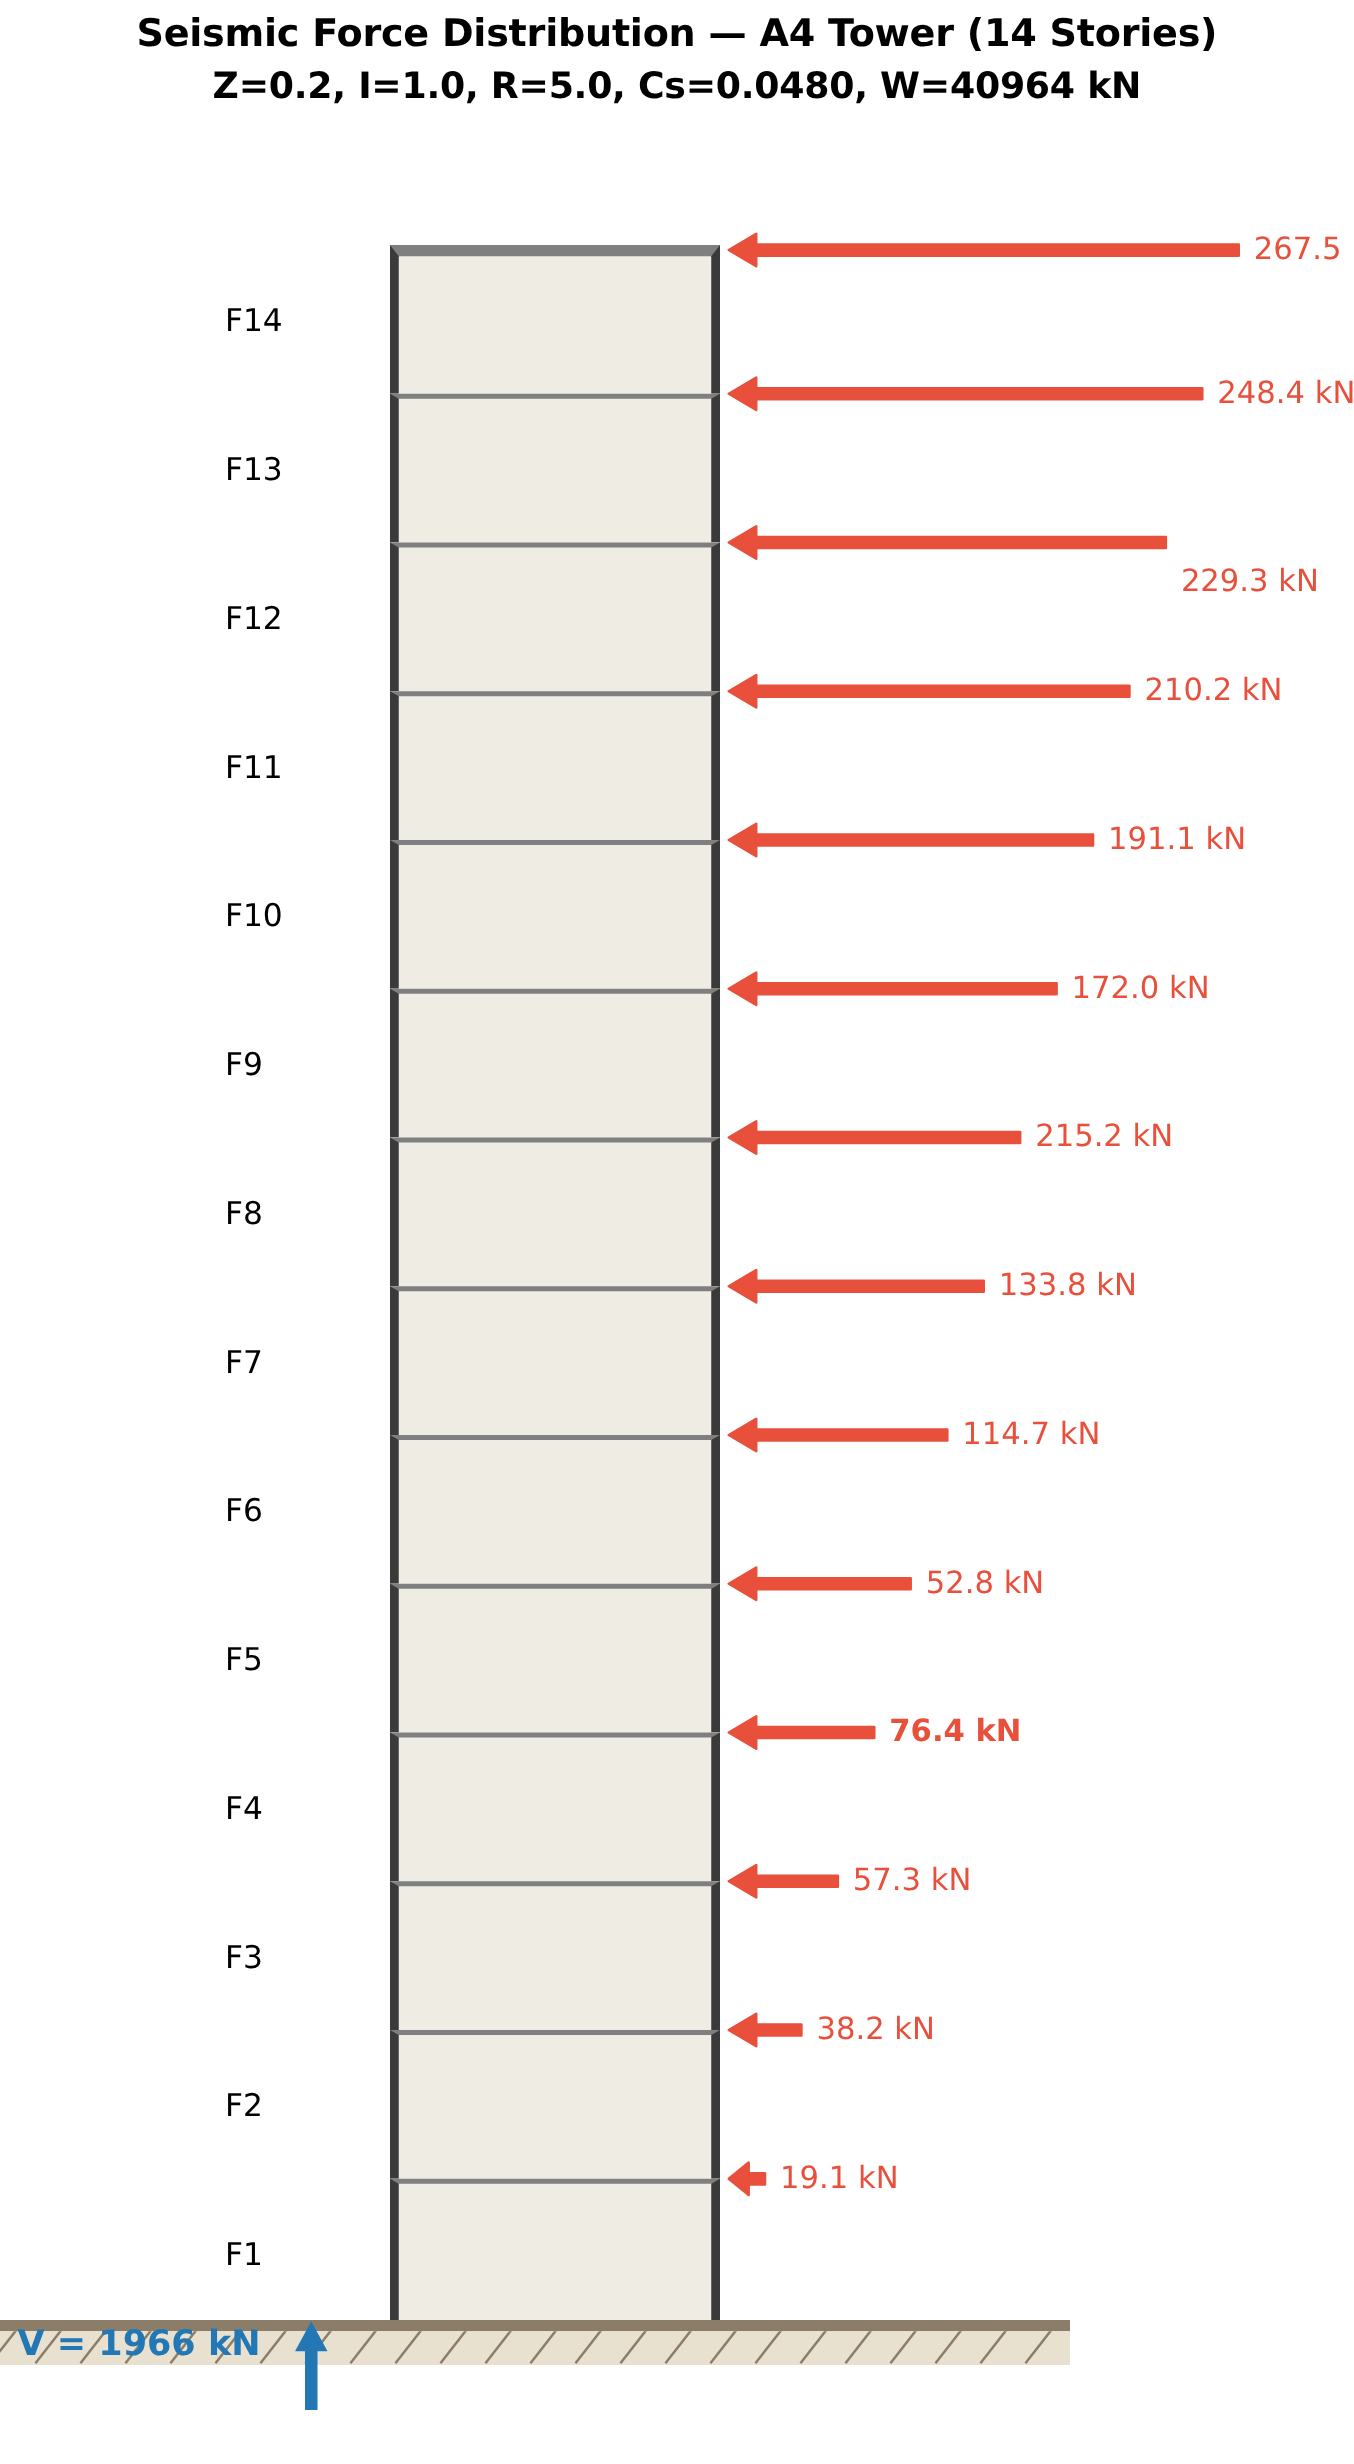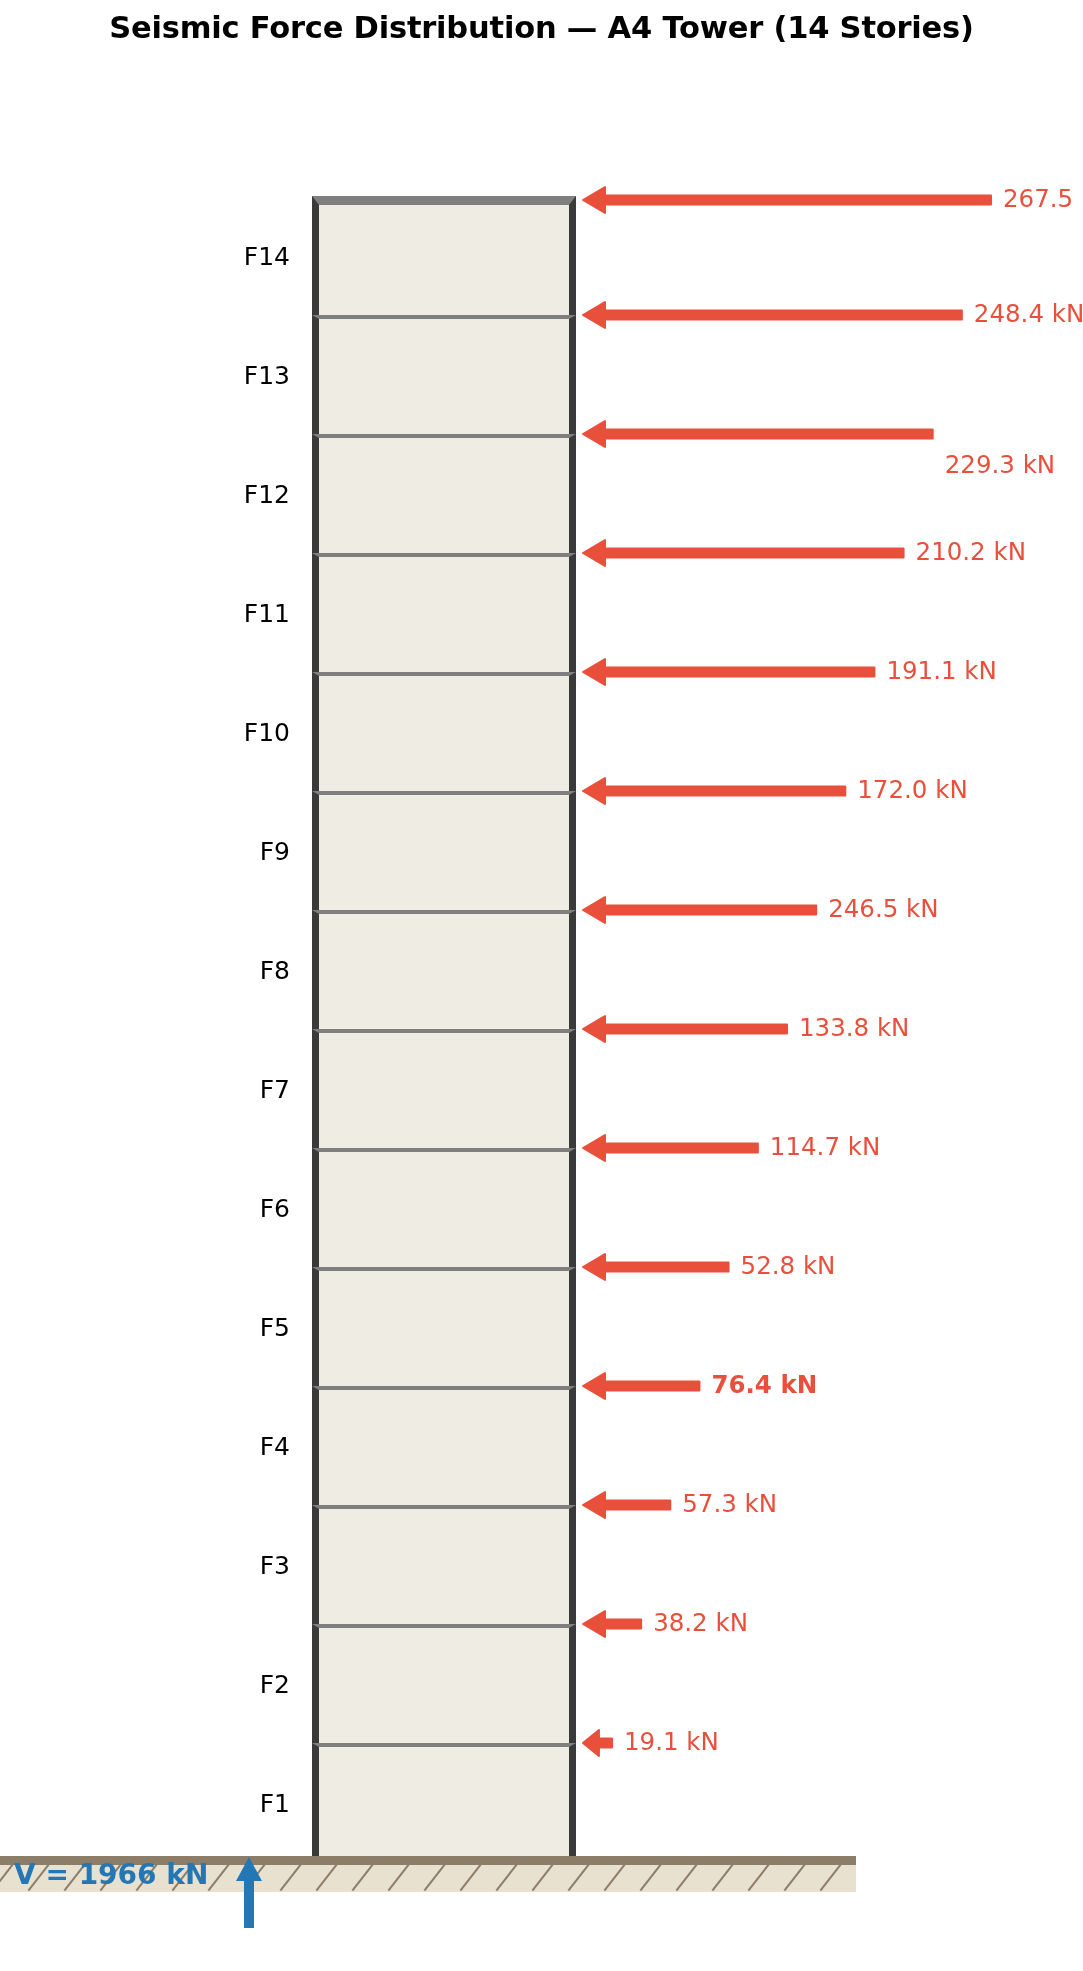--- a/index.html
+++ b/index.html
@@ -59,21 +59,21 @@
   .story.top {
     border-top: 9px solid #7f7f7f;
   }
   .story.bottom {
     border-bottom: 0px solid #3a3a3a;
   }
   
   .floor-label {
     position: absolute;
     width: 110px;
-    text-align: right;
+    text-align: left;
     font-size: 25px;
     color: #000000;
     line-height: 25px;
   }
   
   .force-row {
     position: absolute;
     height: 40px;
   }
   .force-arrow-svg {
@@ -143,20 +143,21 @@
     overflow: visible;
   }
 </style>
 </head>
 <body>
 
 <div id="figure">
 
   <div class="title-block">
     <div class="title-line l1">Seismic Force Distribution — A4 Tower (14 Stories)</div>
+    <div class="title-line l2">Z=0.2, I=1.0, R=5.0, Cs=0.0480, W=40964 kN</div>
   </div>
 
   <div id="building">
       <div class="story top" style="top: 0px; height: 119px;"></div>
       <div class="story" style="top: 119px; height: 119px;"></div>
       <div class="story" style="top: 238px; height: 119px;"></div>
       <div class="story" style="top: 357px; height: 119px;"></div>
       <div class="story" style="top: 476px; height: 119px;"></div>
       <div class="story" style="top: 595px; height: 119px;"></div>
       <div class="story" style="top: 714px; height: 119px;"></div>
@@ -222,21 +223,21 @@
         <svg class="force-arrow-svg" width="268.2894524959742" height="40" viewBox="0 0 268.2894524959742 40">
           <path d="M0 20 L22 7 L22 15.5 L262.2894524959742 15.5 L262.2894524959742 24.5 L22 24.5 L22 33 Z" fill="#e8503c" stroke="#e8503c" stroke-width="2" stroke-linejoin="round"></path>
         </svg>
       </div>
       <div class="force-label" style="left: 857.289px; top: 778px;">172.0 kN</div>
       <div class="force-row" style="left: 583px; top: 890px; width: 239.147px;">
         <svg class="force-arrow-svg" width="239.1473429951691" height="40" viewBox="0 0 239.1473429951691 40">
           <path d="M0 20 L22 7 L22 15.5 L233.1473429951691 15.5 L233.1473429951691 24.5 L22 24.5 L22 33 Z" fill="#e8503c" stroke="#e8503c" stroke-width="2" stroke-linejoin="round"></path>
         </svg>
       </div>
-      <div class="force-label" style="left: 828.147px; top: 897px;">246.5 kN</div>
+      <div class="force-label" style="left: 828.147px; top: 897px;">215.2 kN</div>
       <div class="force-row" style="left: 583px; top: 1009px; width: 210.005px;">
         <svg class="force-arrow-svg" width="210.00523349436395" height="40" viewBox="0 0 210.00523349436395 40">
           <path d="M0 20 L22 7 L22 15.5 L204.00523349436395 15.5 L204.00523349436395 24.5 L22 24.5 L22 33 Z" fill="#e8503c" stroke="#e8503c" stroke-width="2" stroke-linejoin="round"></path>
         </svg>
       </div>
       <div class="force-label" style="left: 799.005px; top: 1016px;">133.8 kN</div>
       <div class="force-row" style="left: 583px; top: 1128px; width: 180.863px;">
         <svg class="force-arrow-svg" width="180.86312399355876" height="40" viewBox="0 0 180.86312399355876 40">
           <path d="M0 20 L22 7 L22 15.5 L174.86312399355876 15.5 L174.86312399355876 24.5 L22 24.5 L22 33 Z" fill="#e8503c" stroke="#e8503c" stroke-width="2" stroke-linejoin="round"></path>
         </svg>

